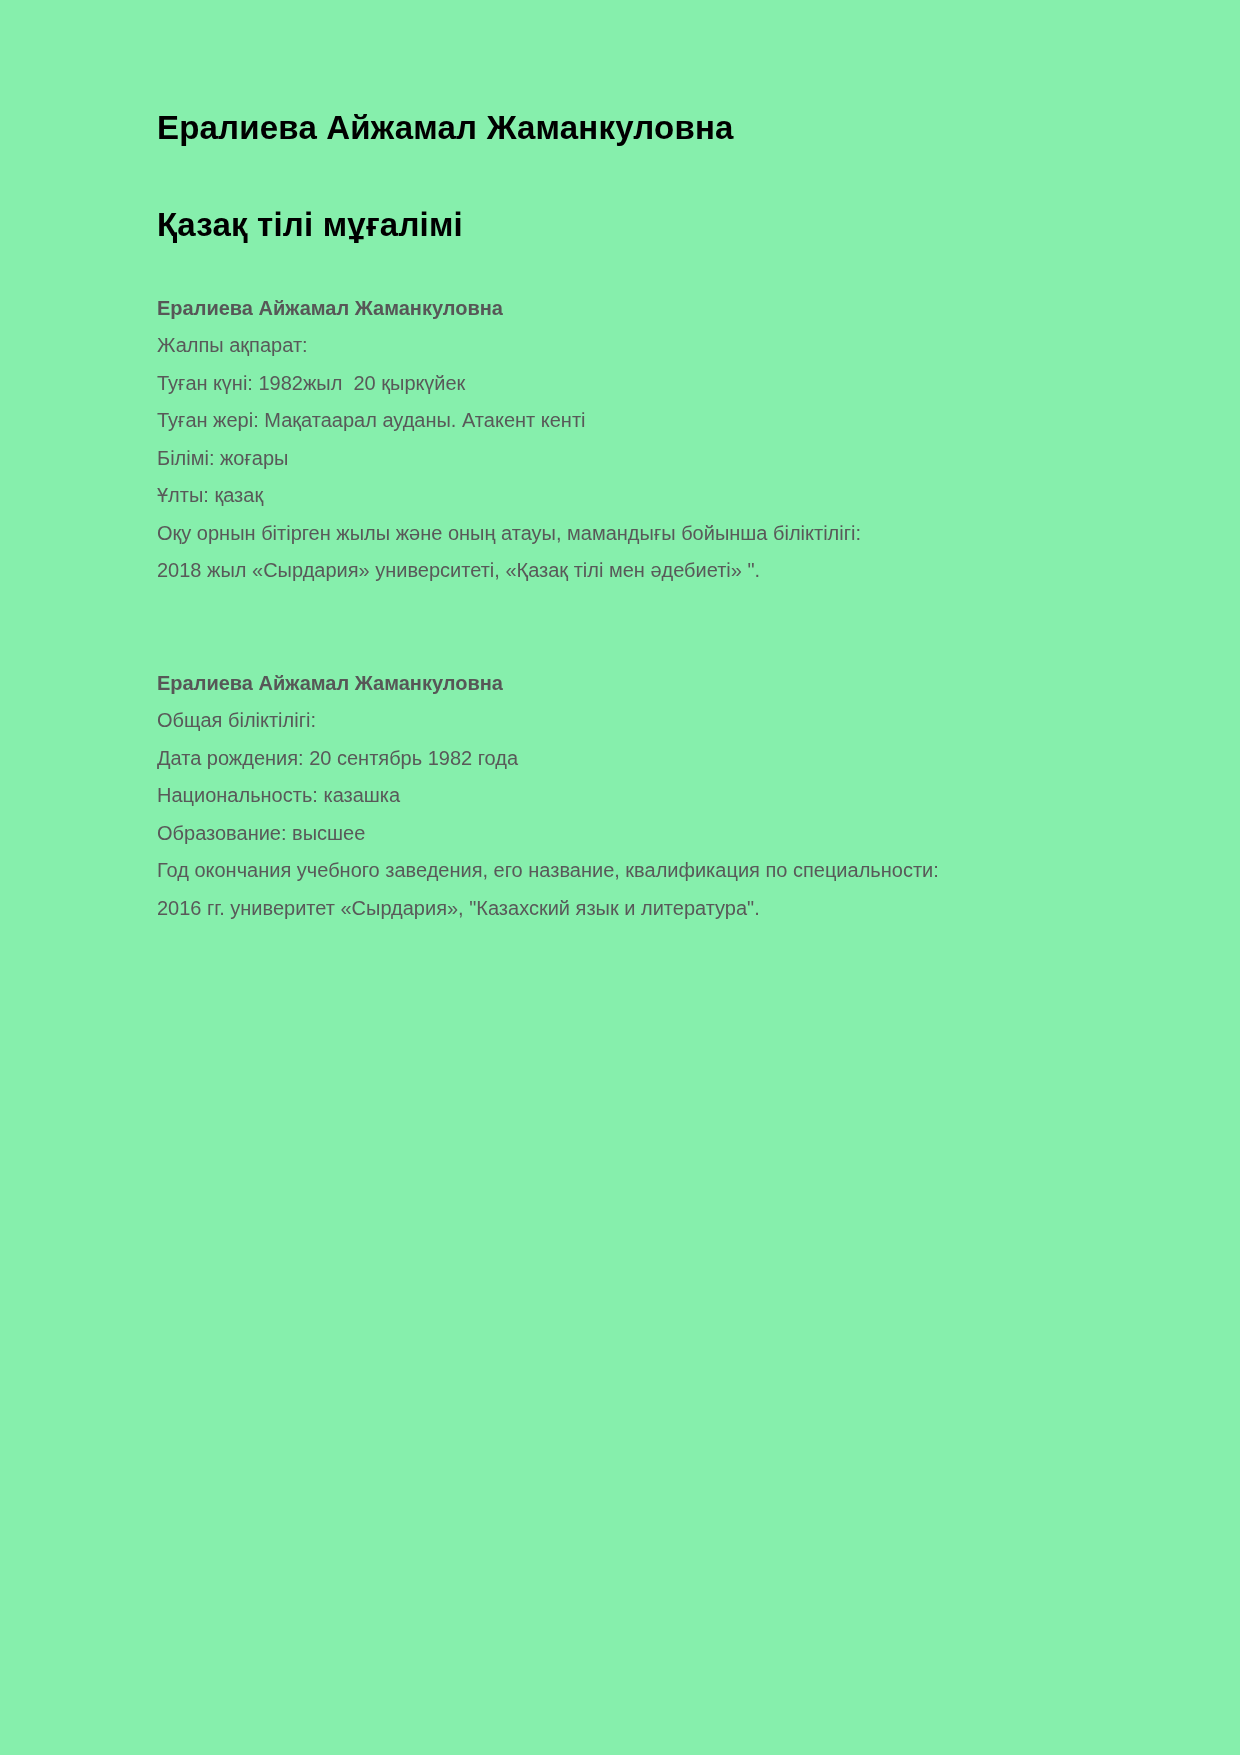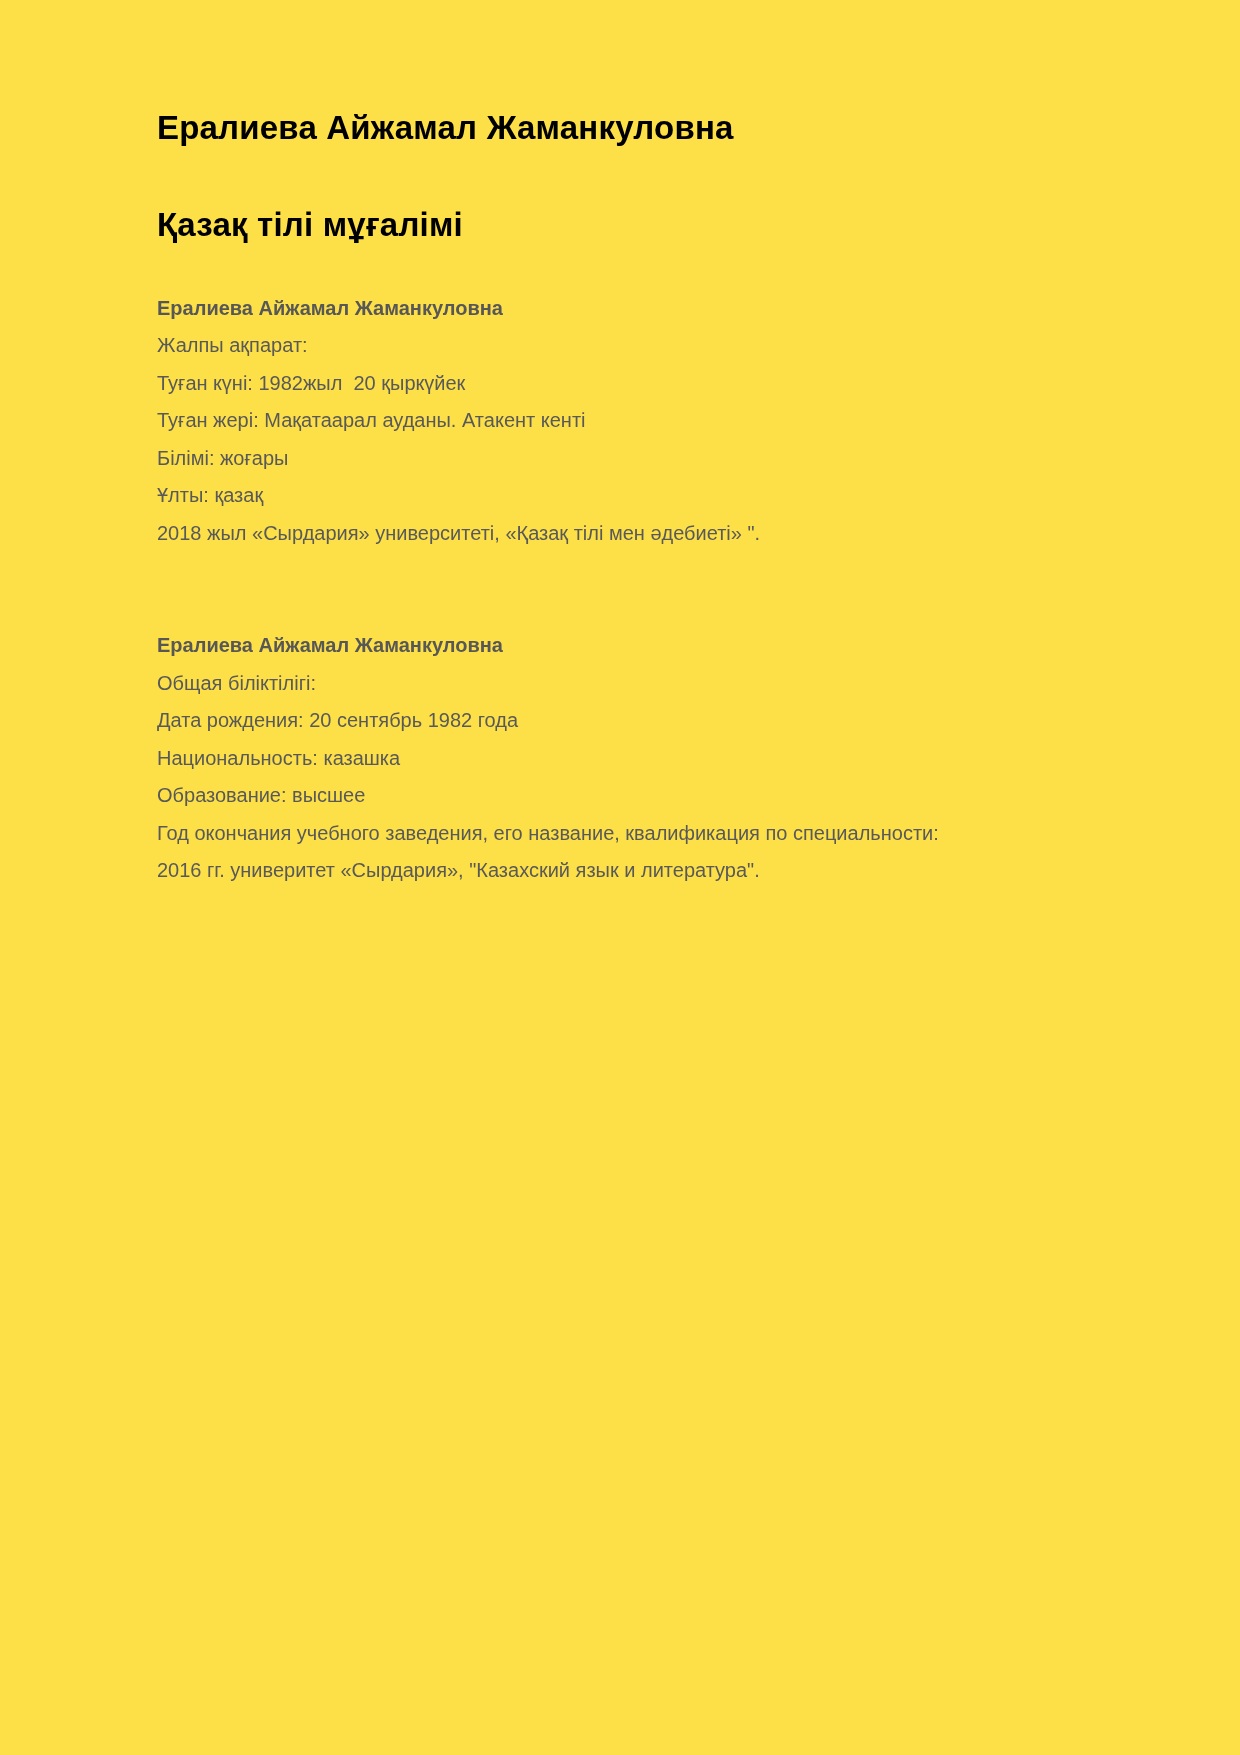--- a/index.html
+++ b/index.html
@@ -4,21 +4,21 @@
 <style>
   html, body {
     margin: 0;
     padding: 0;
     background: #ffffff;
   }
   .page {
     position: relative;
     width: 1240px;
     height: 1755px;
-    background: #fde047;
+    background: #86efac;
     box-sizing: border-box;
     padding: 107px 150px 0 157px;
     font-family: "Liberation Sans", sans-serif;
     overflow: hidden;
   }
   .doc-title {
     font-size: 33px;
     font-weight: bold;
     color: #000000;
     margin: 0;
@@ -57,20 +57,21 @@
   <h1 class="doc-title">Ералиева Айжамал Жаманкуловна</h1>
   <h1 class="doc-title doc-subtitle">Қазақ тілі мұғалімі</h1>
 
   <div class="section section-first">
     <p class="line bold">Ералиева Айжамал Жаманкуловна</p>
     <p class="line">Жалпы ақпарат:</p>
     <p class="line">Туған күні: 1982жыл  20 қыркүйек</p>
     <p class="line">Туған жері: Мақатаарал ауданы. Атакент кенті</p>
     <p class="line">Білімі: жоғары</p>
     <p class="line">Ұлты: қазақ</p>
+    <p class="line">Оқу орнын бітірген жылы және оның атауы, мамандығы бойынша біліктілігі:</p>
     <p class="line">2018 жыл «Сырдария» университеті, «Қазақ тілі мен әдебиеті» ".</p>
   </div>
 
   <div class="section section-second">
     <p class="line bold">Ералиева Айжамал Жаманкуловна</p>
     <p class="line">Общая біліктілігі:</p>
     <p class="line">Дата рождения: 20 сентябрь 1982 года</p>
     <p class="line">Национальность: казашка</p>
     <p class="line">Образование: высшее</p>
     <p class="line">Год окончания учебного заведения, его название, квалификация по специальности:</p>

